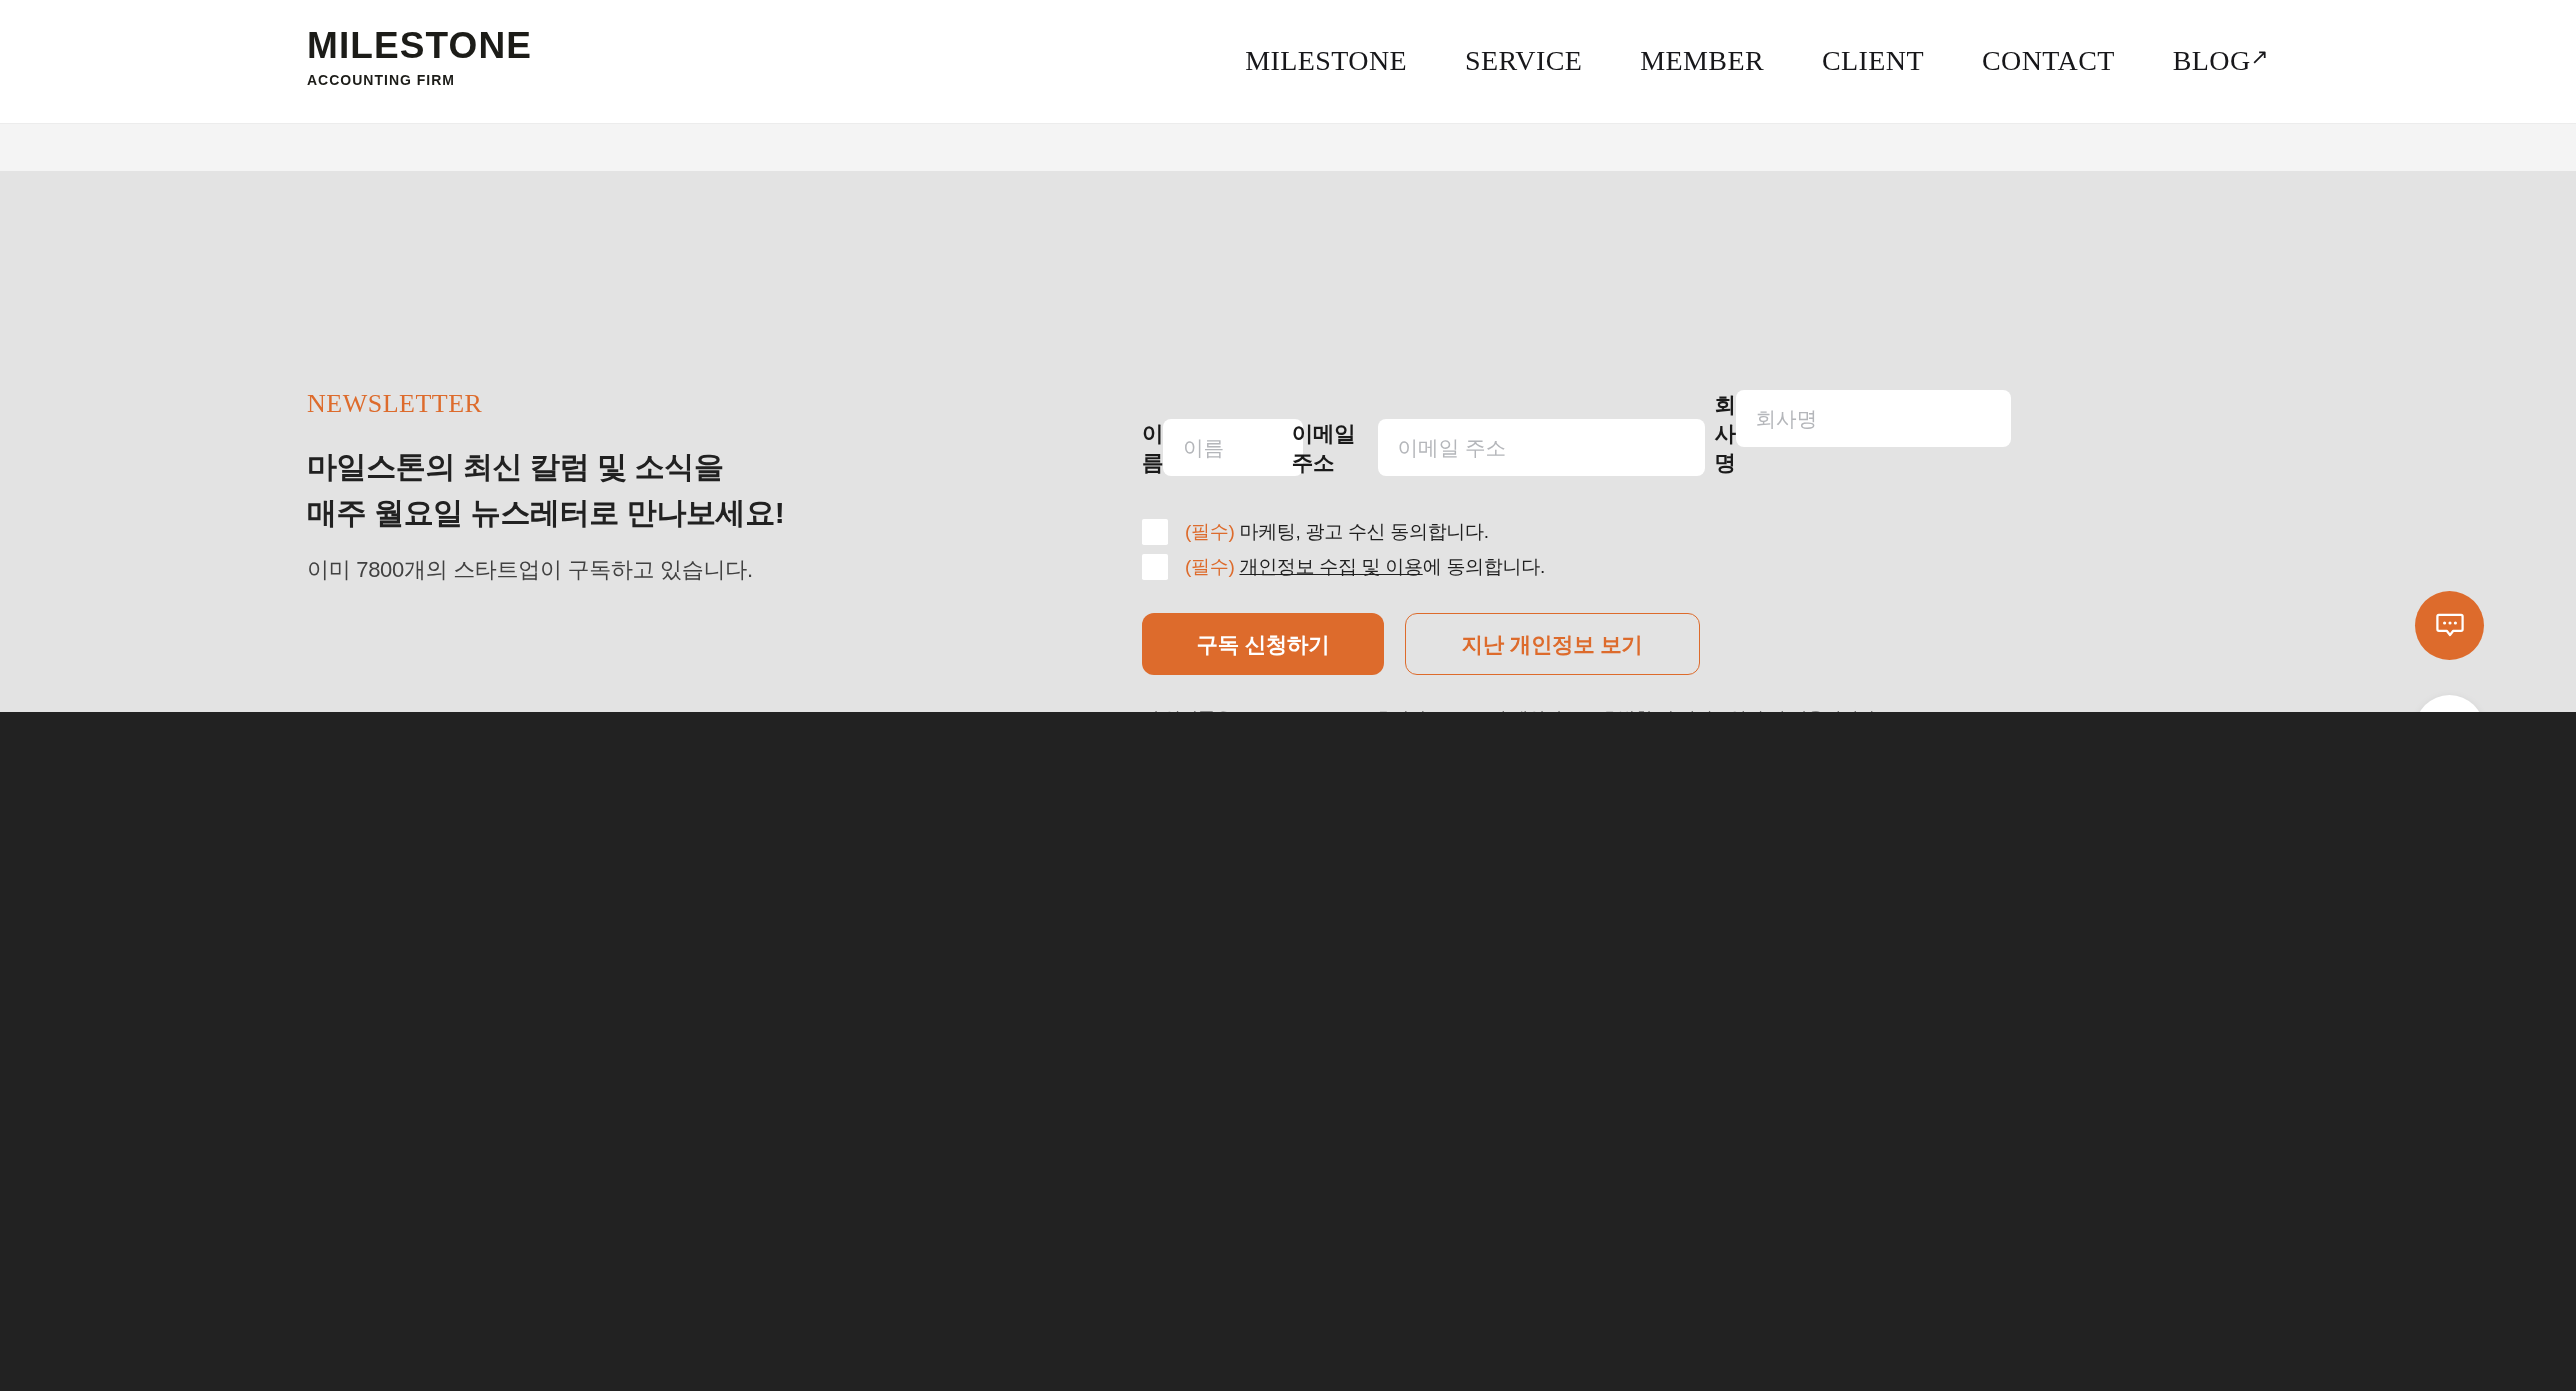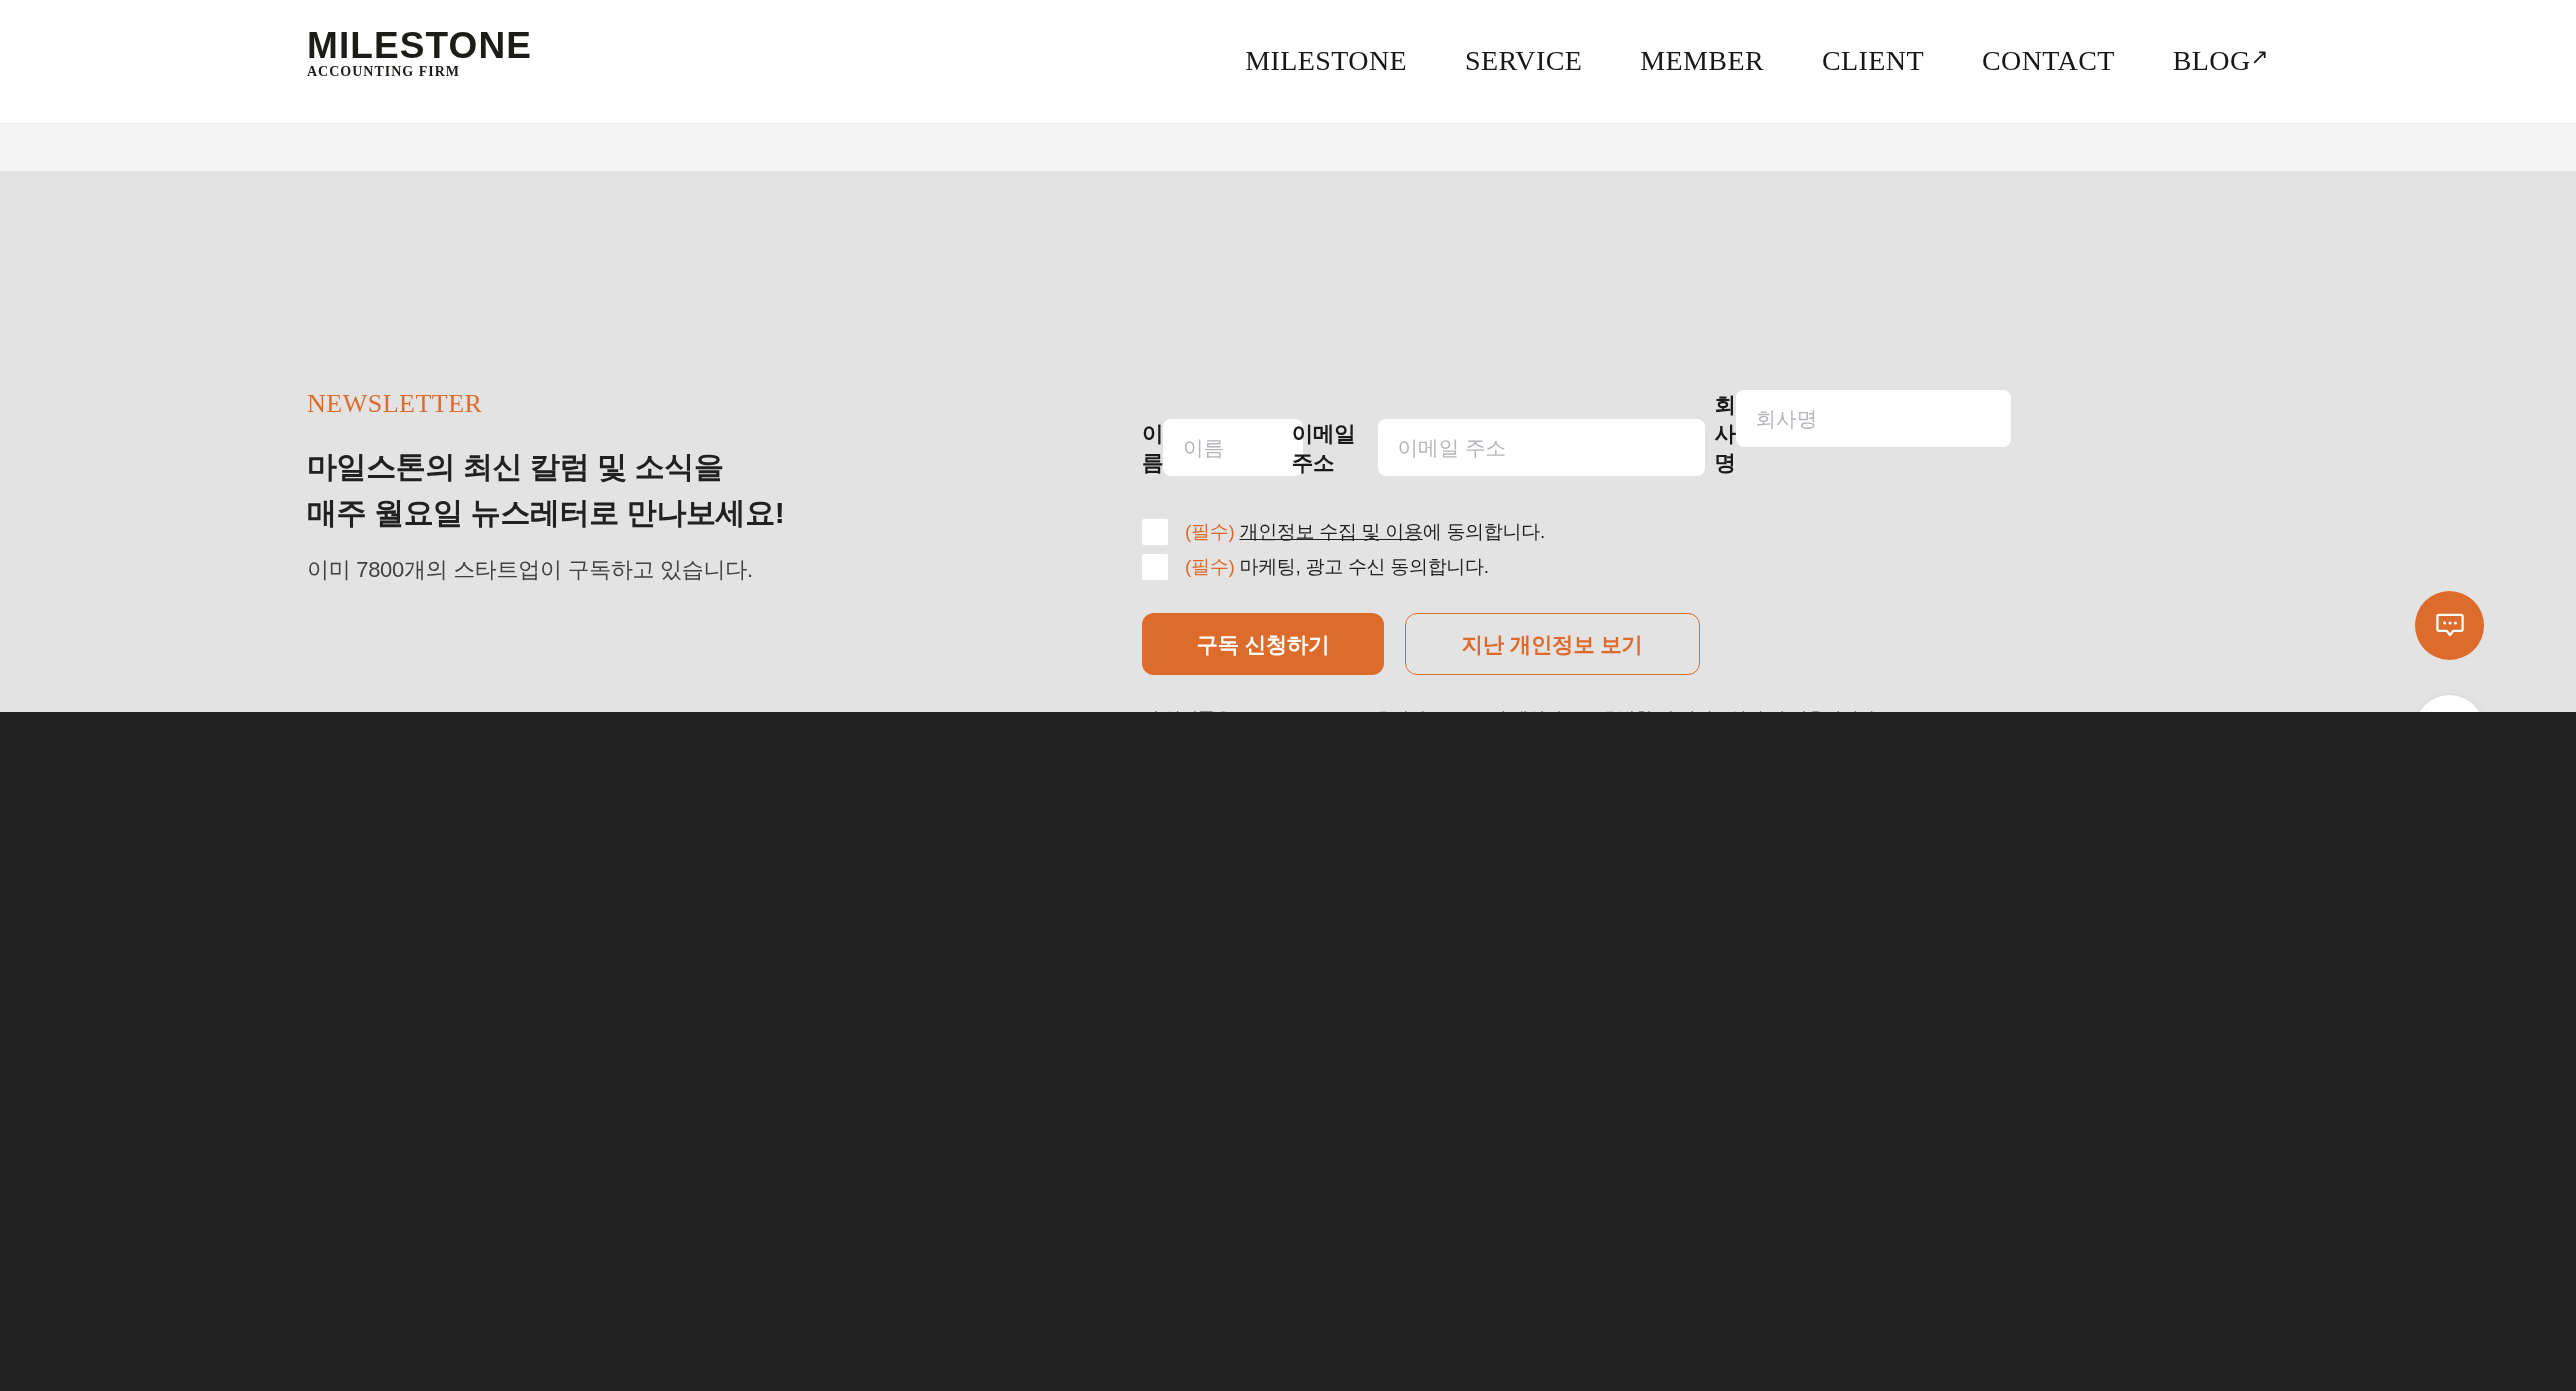--- a/index.html
+++ b/index.html
@@ -23,25 +23,26 @@
   .logo-block { position: absolute; left: 307px; top: 27px; }
   .logo-main {
     font-family: "Liberation Sans", sans-serif;
     font-weight: 700;
     font-size: 37px;
     letter-spacing: 1.1px;
     color: #1c1c18;
     line-height: 1.0;
   }
   .logo-sub {
-    font-family: Liberation Serif, serif;
+    font-family: Liberation Sans, sans-serif;
     font-weight: 700;
     font-size: 14px;
     letter-spacing: 1px;
     color: #1c1c18;
+    margin-top: 8px;
   }
   .nav {
     position: absolute;
     right: 307px;
     top: 45px;
     display: flex;
     align-items: center;
     gap: 0;
   }
   .nav-item {
@@ -223,25 +224,25 @@
       </div>
       <div class="field f-company">
         <label class="field-label">회사명</label>
         <input type="text" placeholder="회사명" style="">
       </div>
     </div>
 
     <div class="checks">
       <div class="check-row">
         <div class="cbox"></div>
-        <div class="check-text"><span class="req">(필수)</span> <span class="ul">개인정보 수집 및 이용</span><span>에 동의합니다.</span></div>
+        <div class="check-text"><span class="req">(필수)</span> <span>마케팅, 광고 수신 동의합니다.</span></div>
       </div>
       <div class="check-row">
         <div class="cbox"></div>
-        <div class="check-text"><span class="req">(필수)</span> <span>마케팅, 광고 수신 동의합니다.</span></div>
+        <div class="check-text"><span class="req">(필수)</span> <span class="ul">개인정보 수집 및 이용</span><span>에 동의합니다.</span></div>
       </div>
     </div>
 
     <div class="btn-row">
       <button class="btn btn-primary">구독 신청하기</button>
       <button class="btn btn-outline">지난 개인정보 보기</button>
     </div>
 
     <div class="recaptcha"><span>이 입력폼은 reCAPTCHA 로 보호되며, Google의 </span><a href="#">개인정보 보호방침</a><span> 및 </span><a href="#">서비스약관</a><span> 이 적용됩니다.</span></div>
   </div>

